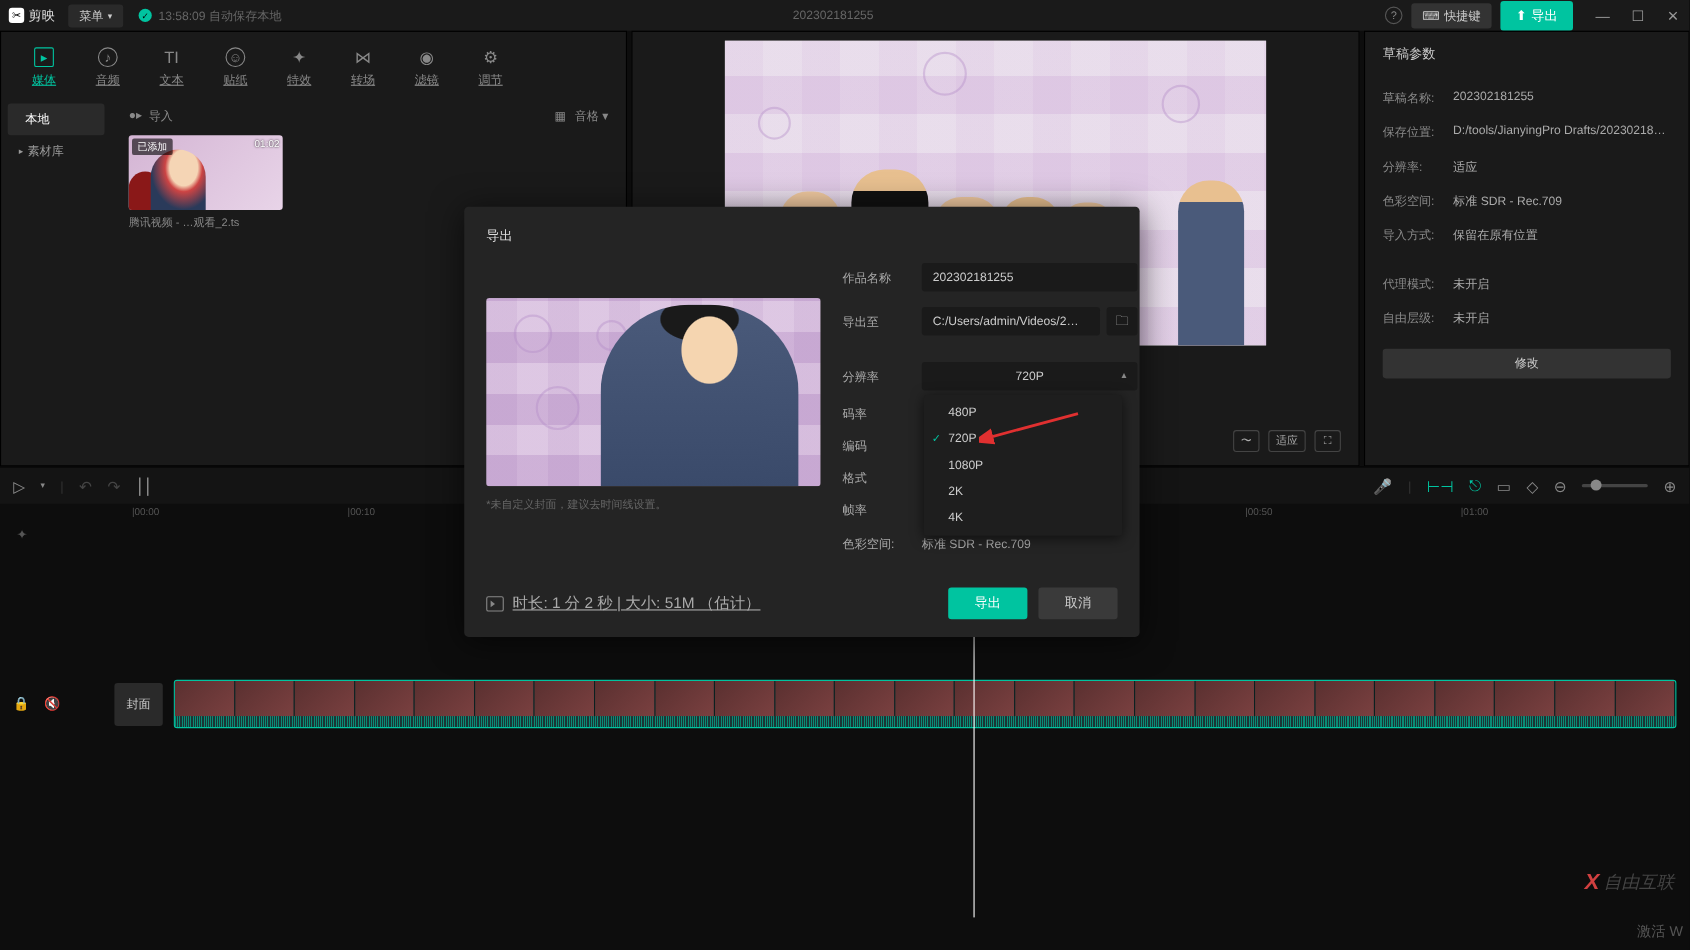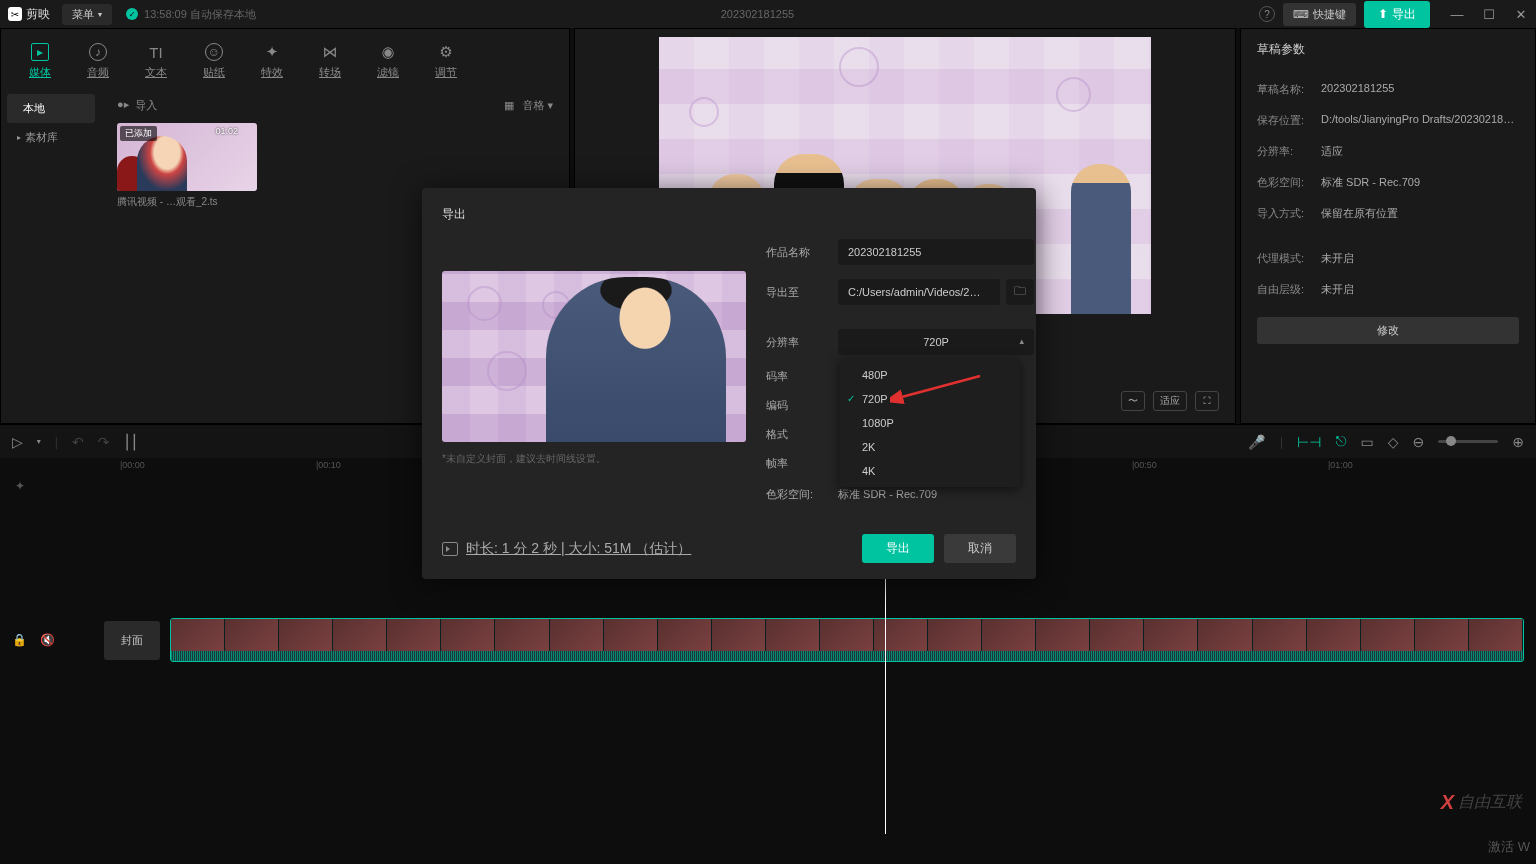--- a/index.html
+++ b/index.html
@@ -29,21 +29,21 @@
 .sidebar-item { padding: 7px 16px; color: #999; font-size: 11px; cursor: pointer; display: flex; align-items: center; gap: 4px; }
 .sidebar-item.active { background: #2a2a2a; color: #fff; border-radius: 3px; margin: 0 6px; }
 .media-area { flex: 1; padding: 8px 16px; }
 .media-header { display: flex; justify-content: space-between; align-items: center; padding: 4px 0 10px; color: #888; font-size: 11px; }
 .view-toggle { display: flex; gap: 8px; align-items: center; }
 .media-item { width: 120px; }
 .thumb { width: 140px; height: 68px; background: linear-gradient(135deg, #d4b5d4, #e8d4e8); border-radius: 3px; position: relative; overflow: hidden; }
 .thumb-people { position: absolute; bottom: 0; left: 20px; width: 50px; height: 55px; background: radial-gradient(ellipse at 60% 30%, #f5d5b5 30%, #c44 40%, #2a3a5a 70%); border-radius: 30px 30px 0 0; }
 .thumb-people2 { position: absolute; bottom: 0; left: 0; width: 30px; height: 35px; background: #8a1818; border-radius: 20px 20px 0 0; }
 .thumb-badge { position: absolute; top: 3px; left: 3px; background: rgba(0,0,0,0.6); color: #fff; padding: 1px 5px; font-size: 9px; border-radius: 2px; }
-.thumb-time { position: absolute; top: 3px; right: 19px; color: #fff; font-size: 9px; text-shadow: 0 0 2px #000; }
+.thumb-time { position: absolute; top: 3px; right: 3px; color: #fff; font-size: 9px; text-shadow: 0 0 2px #000; }
 .thumb-name { color: #888; font-size: 10px; margin-top: 4px; overflow: hidden; white-space: nowrap; text-overflow: ellipsis; }
 .preview-panel { flex: 1; background: #1a1a1a; border: 1px solid #000; margin-left: 4px; padding: 8px 14px; position: relative; }
 .preview-title { font-size: 12px; color: #ccc; margin-bottom: 10px; }
 .preview-canvas { width: 492px; height: 277px; margin: 0 auto; background: repeating-linear-gradient(0deg, #e8d8ec 0 35px, #f0e8f2 35px 70px), repeating-linear-gradient(90deg, rgba(232,216,236,0.5) 0 35px, rgba(240,232,242,0.5) 35px 70px); background-blend-mode: multiply; position: relative; overflow: hidden; }
 .pv-person { position: absolute; bottom: 0; background: #222; }
 .pv-p1 { left: 50px; width: 55px; height: 140px; background: linear-gradient(#f0c9a0 15%, #222 15%, #222 40%, #8a1818 40%); border-radius: 25px 25px 0 0; }
 .pv-p2 { left: 115px; width: 70px; height: 160px; background: linear-gradient(#e8c090 12%, #111 12%, #111 38%, #222 38%); border-radius: 30px 30px 0 0; }
 .pv-p3 { left: 190px; width: 60px; height: 135px; background: linear-gradient(#f0c9a0 15%, #8a1818 15%); border-radius: 25px 25px 0 0; }
 .pv-p4 { left: 250px; width: 55px; height: 135px; background: linear-gradient(#e8c090 15%, #8a1818 15%); border-radius: 25px 25px 0 0; }
 .pv-p5 { left: 305px; width: 50px; height: 130px; background: linear-gradient(#f0c9a0 15%, #222 15%); border-radius: 22px 22px 0 0; }
@@ -60,21 +60,21 @@
 .timeline-toolbar { display: flex; align-items: center; padding: 6px 12px; background: #141414; border-top: 1px solid #000; gap: 14px; height: 34px; }
 .tl-tool { color: #888; cursor: pointer; font-size: 14px; }
 .tl-spacer { flex: 1; }
 .tl-tool.teal { color: #00c4a0; }
 .timeline-ruler { padding: 2px 12px 0 120px; display: flex; color: #555; font-size: 9px; height: 16px; }
 .ruler-mark { width: 200px; }
 .timeline-tracks { position: relative; height: 360px; padding: 0 12px; }
 .track-row { display: flex; align-items: center; height: 24px; margin-bottom: 4px; }
 .track-icon { width: 16px; color: #555; text-align: center; font-size: 12px; }
 .clip-row { display: flex; align-items: center; height: 44px; margin: 120px 0 4px; }
-.clip-label { width: 56px; background: #2a2a2a; color: #ccc; font-size: 11px; text-align: center; padding: 12px 0; border-radius: 3px; margin-left: 48px; }
+.clip-label { width: 44px; background: #2a2a2a; color: #ccc; font-size: 11px; text-align: center; padding: 12px 0; border-radius: 3px; margin-left: 48px; }
 .clip { flex: 1; height: 44px; background: #1a3535; border: 1px solid #00c4a0; border-radius: 3px; margin-left: 10px; position: relative; overflow: hidden; display: flex; }
 .clip-thumbs { display: flex; height: 32px; width: 100%; }
 .clip-th { flex: 1; background: linear-gradient(135deg, #5a3030, #7a4040); border-right: 1px solid #0a2020; }
 .clip-wave { position: absolute; bottom: 0; left: 0; right: 0; height: 10px; background: repeating-linear-gradient(90deg, #00c4a0 0 1px, transparent 1px 2px); opacity: 0.6; }
 .playhead { position: absolute; left: 885px; top: 0; bottom: 0; width: 1px; background: #fff; }
 .playhead::before { content: ''; position: absolute; top: -4px; left: -5px; width: 11px; height: 12px; background: #fff; clip-path: polygon(0 0, 100% 0, 100% 60%, 50% 100%, 0 60%); }
 
 
 .modal { position: absolute; left: 422px; top: 188px; width: 614px; background: #242424; border-radius: 4px; padding: 18px 20px 16px; z-index: 100; box-shadow: 0 4px 30px rgba(0,0,0,0.6); }
 .modal-title { font-size: 12px; color: #ddd; margin-bottom: 16px; }

